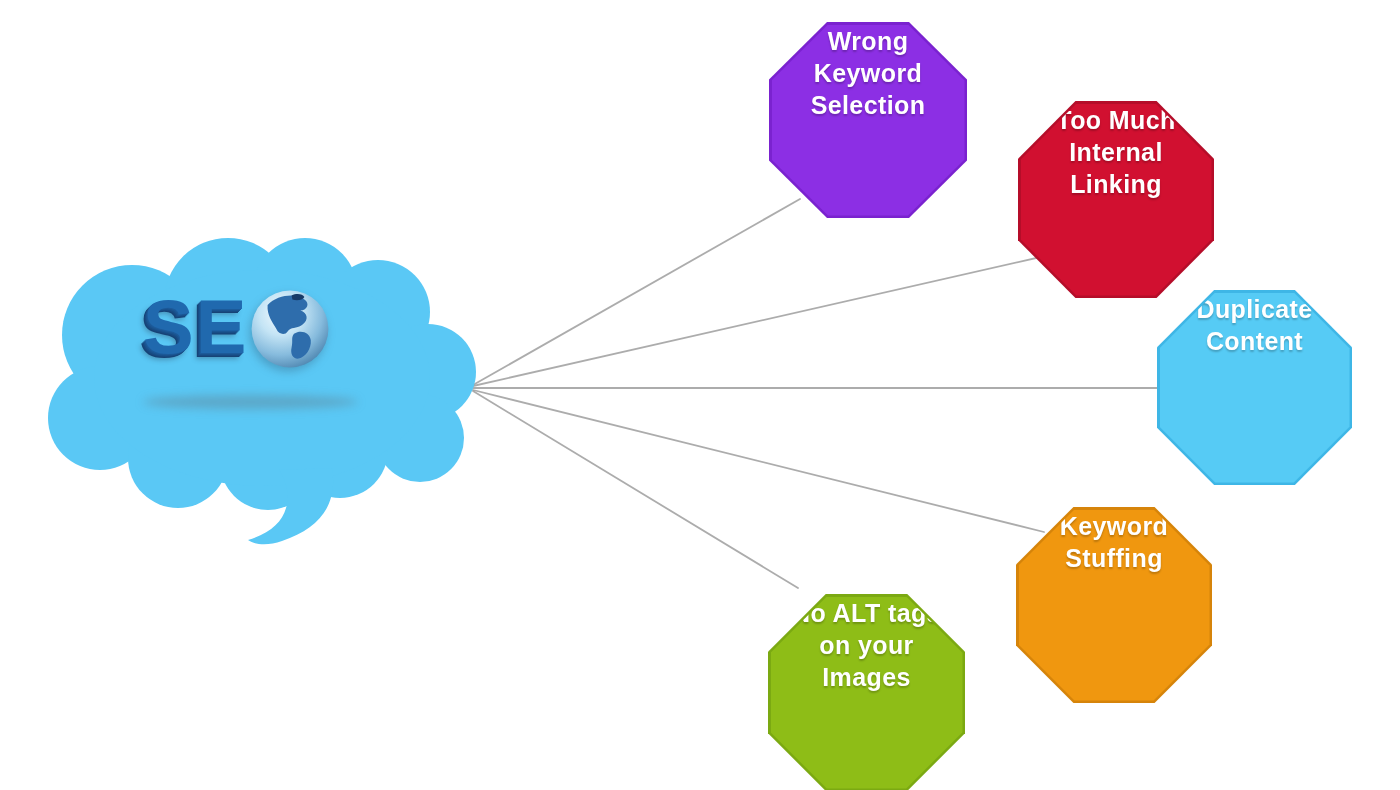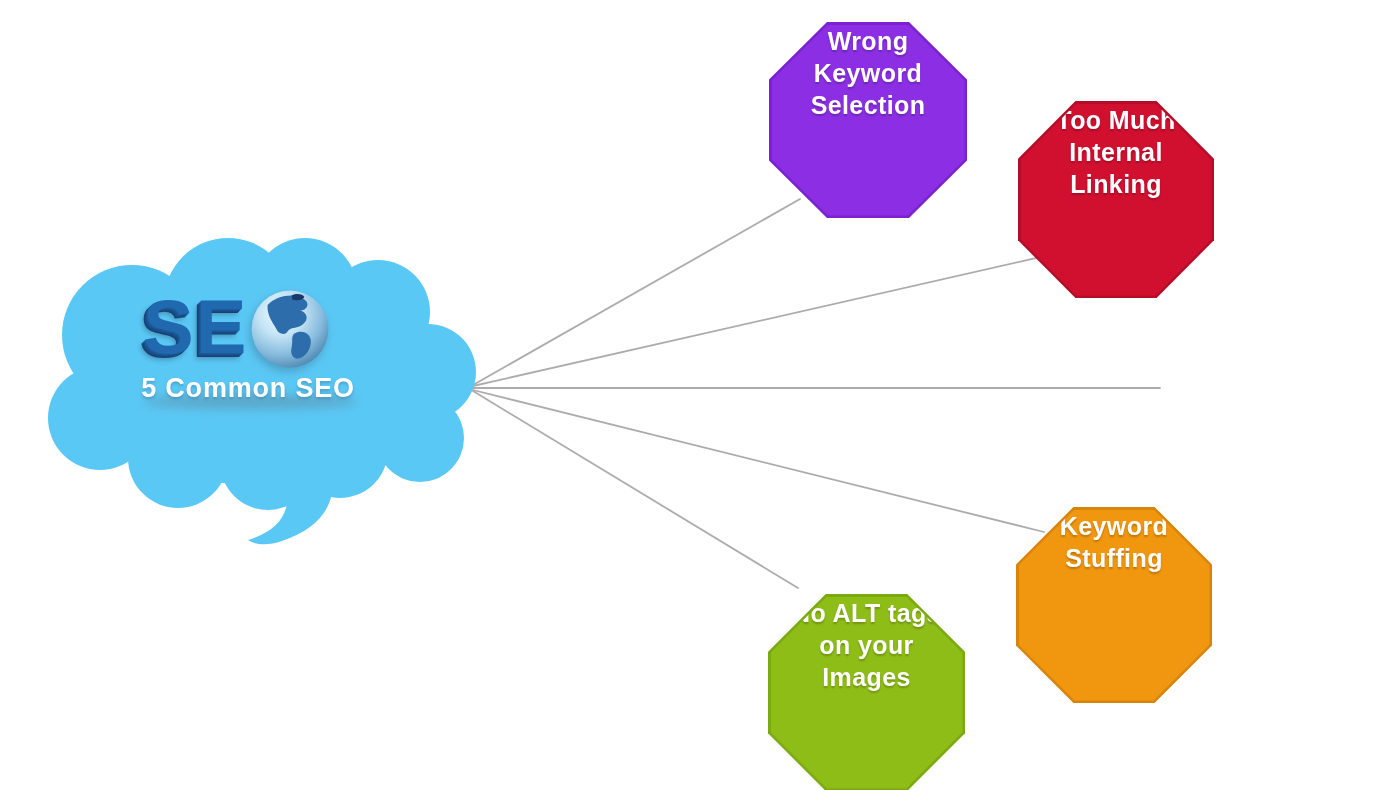--- a/index.html
+++ b/index.html
@@ -156,40 +156,45 @@
         <circle cx="50" cy="50" r="48" fill="url(#globeGrad)"></circle>
         <path fill="#2e6dac" d="M 22 20 C 34 7 58 5 68 13 C 75 18 72 26 63 27
                  C 72 30 74 39 65 45 C 58 50 51 47 47 53
                  C 44 58 36 57 33 50 C 28 41 21 33 22 20 Z"></path>
         <path fill="#2e6dac" d="M 55 56 C 64 50 75 55 76 64 C 77 75 69 85 61 87
                  C 54 88 50 81 52 73 C 54 65 51 61 55 56 Z"></path>
         <path fill="#173a66" d="M 52 8 C 58 5 66 6 68 10 C 66 14 58 15 53 13 Z"></path>
       </svg>
     </div>
     <div class="cloud-title" style="color: rgb(255, 255, 255);">
-      <div>5 Common SEO</div>
     </div>
   </div>
 
   <div class="octa node node-1" style="background-color: rgb(122, 34, 207);">
     <div class="octa node-inner" style="background-color: rgb(140, 47, 228);">
       <div class="node-label">Wrong
 Keyword
 Selection</div>
     </div>
   </div>
 
   <div class="octa node node-2" style="background-color: rgb(181, 13, 41);">
     <div class="octa node-inner" style="background-color: rgb(209, 16, 48);">
       <div class="node-label">Too Much
 Internal
 Linking</div>
     </div>
   </div>
 
+  <div class="octa node node-3" style="background-color: rgb(62, 182, 230);">
+    <div class="octa node-inner" style="background-color: rgb(86, 203, 245);">
+      <div class="node-label">Duplicate
+Content</div>
+    </div>
+  </div>
 
   <div class="octa node node-4" style="background-color: rgb(214, 132, 10);">
     <div class="octa node-inner" style="background-color: rgb(240, 151, 15);">
       <div class="node-label">Keyword
 Stuffing</div>
     </div>
   </div>
 
   <div class="octa node node-5" style="background-color: rgb(123, 169, 18);">
     <div class="octa node-inner" style="background-color: rgb(142, 189, 23);">

